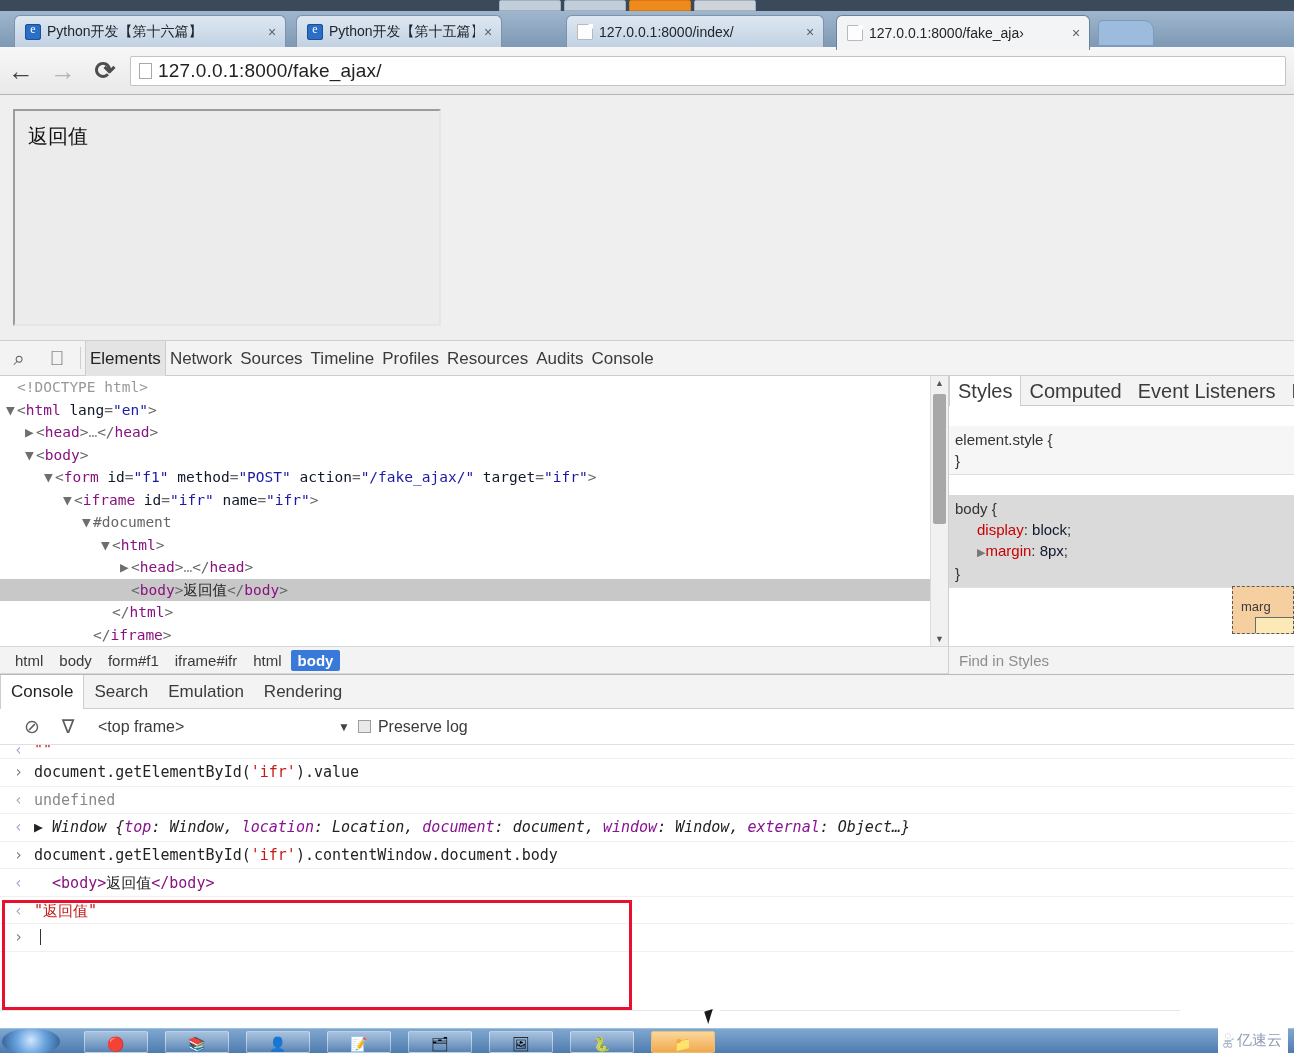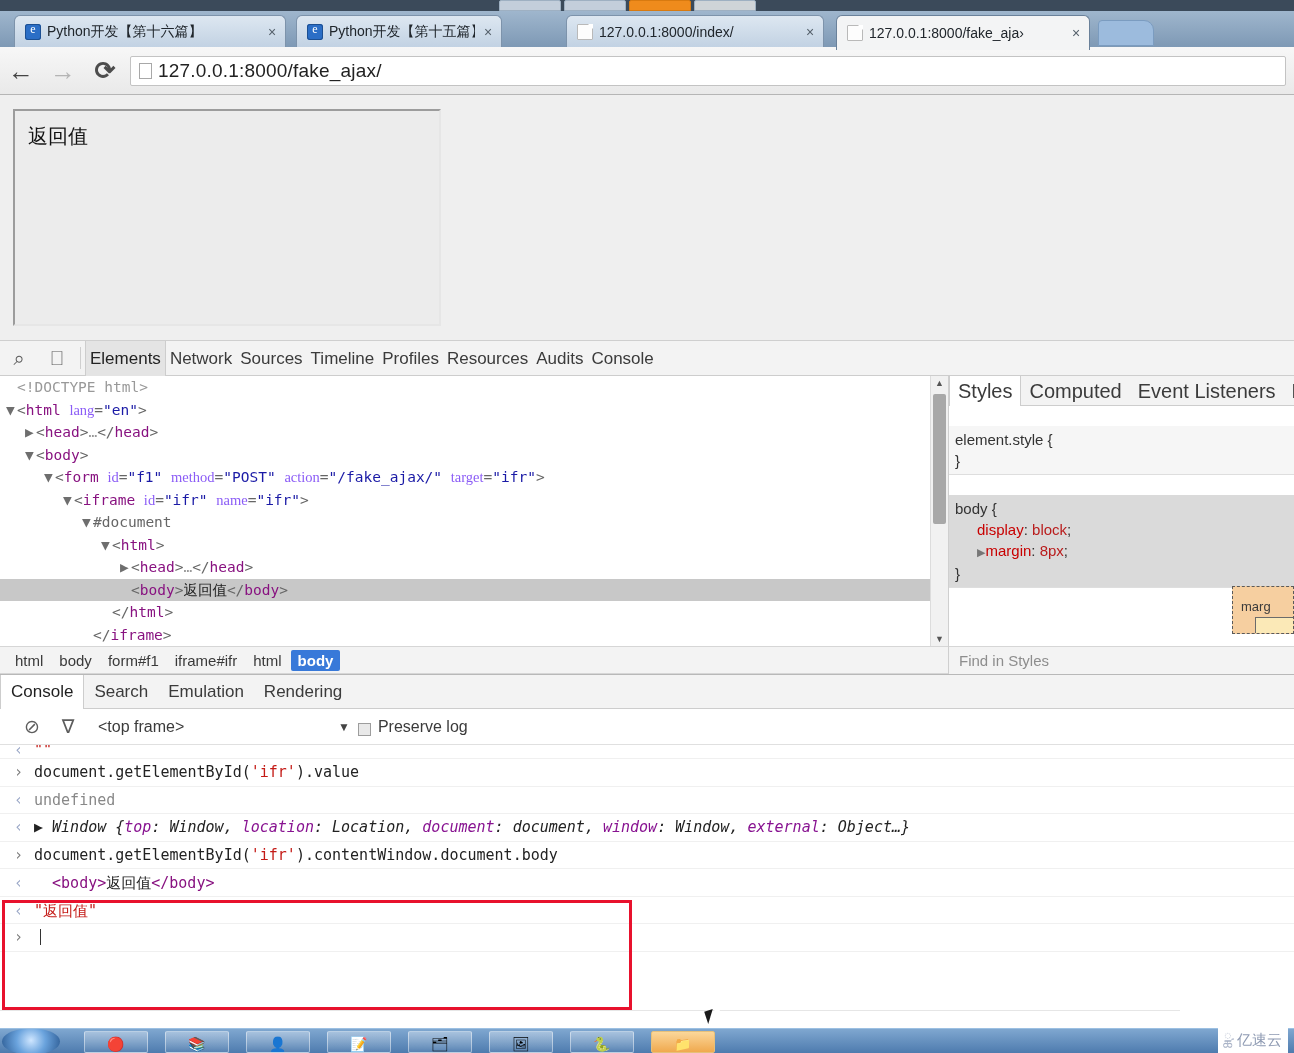--- a/index.html
+++ b/index.html
@@ -155,21 +155,21 @@
   
   #dom-pane{
     position:absolute; left:0; top:35px; width:930px; height:270px;
     background:#fff; overflow:hidden;
     font-family:"DejaVu Sans Mono", monospace;
     font-size:14.5px; line-height:22.5px; color:#333;
   }
   .domline{ white-space:pre; padding-left:6px; height:22.5px;}
   .domline.selected{ background:#c8c8c8; }
   .tg{ color:#881280; }      
-  .at{ color:#8b5cf6;font-family:Liberation Serif, serif; }      
+  .at{ color:#0f172a; }      
   .av{ color:#1a1aa6; }      
   .pk{ color:#666; }         
   .dt-comment{ color:#999; }
   .tri{ color:#6e6e6e; display:inline-block; width:11px;}
   .txtnode{ color:#222; font-family:"Liberation Sans", sans-serif; }
 
   #dom-scroll{
     position:absolute; left:930px; top:35px; width:18px; height:270px;
     background:#f1f1f1; border-left:1px solid #dcdcdc;
   }
@@ -199,21 +199,21 @@
   }
   .sttab{ padding:0 8px; height:30px; line-height:30px; font-size:20px; color:#3b3b3b; white-space:nowrap;}
   .sttab.active{ background:#fff; border-left:1px solid #cdcdcd; border-right:1px solid #cdcdcd; }
   .rule{
     font-family:Liberation Sans, sans-serif; font-size:15px; line-height:21px;
     padding:3px 6px; color:#333; border-bottom:1px solid #dedede;margin-top:20px;
   }
   .rule.elemstyle{ background:#f6f6f6; }
   .rule.uarule{ background:#dadada; }
   .prop{ color:#c80000; }
-  .val{ color:#b91c1c; }
+  .val{ color:#0f172a; }
   .arrowg{ color:#777; font-size:11px; }
   #boxmodel{
     position:absolute; right:0px; bottom:40px;
     width:62px; height:48px;
     background:#f6cfa0; border:1px dashed #5a5a5a;
     font-size:13px; color:#3b3b3b; padding:12px 0 0 8px;
     overflow:hidden;
   }
   #boxmodel .inner{
     position:absolute; left:22px; bottom:-6px; width:60px; height:22px;
@@ -239,21 +239,21 @@
   #console-toolbar{
     height:36px; border-bottom:1px solid #e0e0e0;
     display:flex; align-items:center; gap:0; padding-left:14px;
     background:#fff;
   }
   #console-toolbar .ctico{ width:36px; text-align:center; font-size:19px; color:#5d5d5d; }
   #ctx-select{
     margin-left:12px; font-size:16px; color:#3b3b3b; width:240px;
   }
   #ctx-caret{ font-size:12px; color:#444; margin-right:8px;}
-  #preserve-wrap{ display:flex; align-items:flex-end; gap:7px; font-size:16px; color:#3b3b3b;}
+  #preserve-wrap{ display:flex; align-items:center; gap:7px; font-size:16px; color:#3b3b3b;}
   #preserve-box{ width:13px; height:13px; border:1px solid #9d9d9d; background:#e9e9e9; display:inline-block;}
 
   #console-log{
     position:absolute; left:0; top:70px; width:1294px; height:285px;
     overflow:hidden; background:#fff;
     font-family:"DejaVu Sans Mono", monospace;
     font-size:15px; line-height:27.5px; color:#222;
   }
   .cline{ white-space:pre; padding-left:14px; height:27.5px; border-bottom:1px solid #f0f0f0;}
   .cline .gt{ color:#7a7a7a; display:inline-block; width:20px;}

